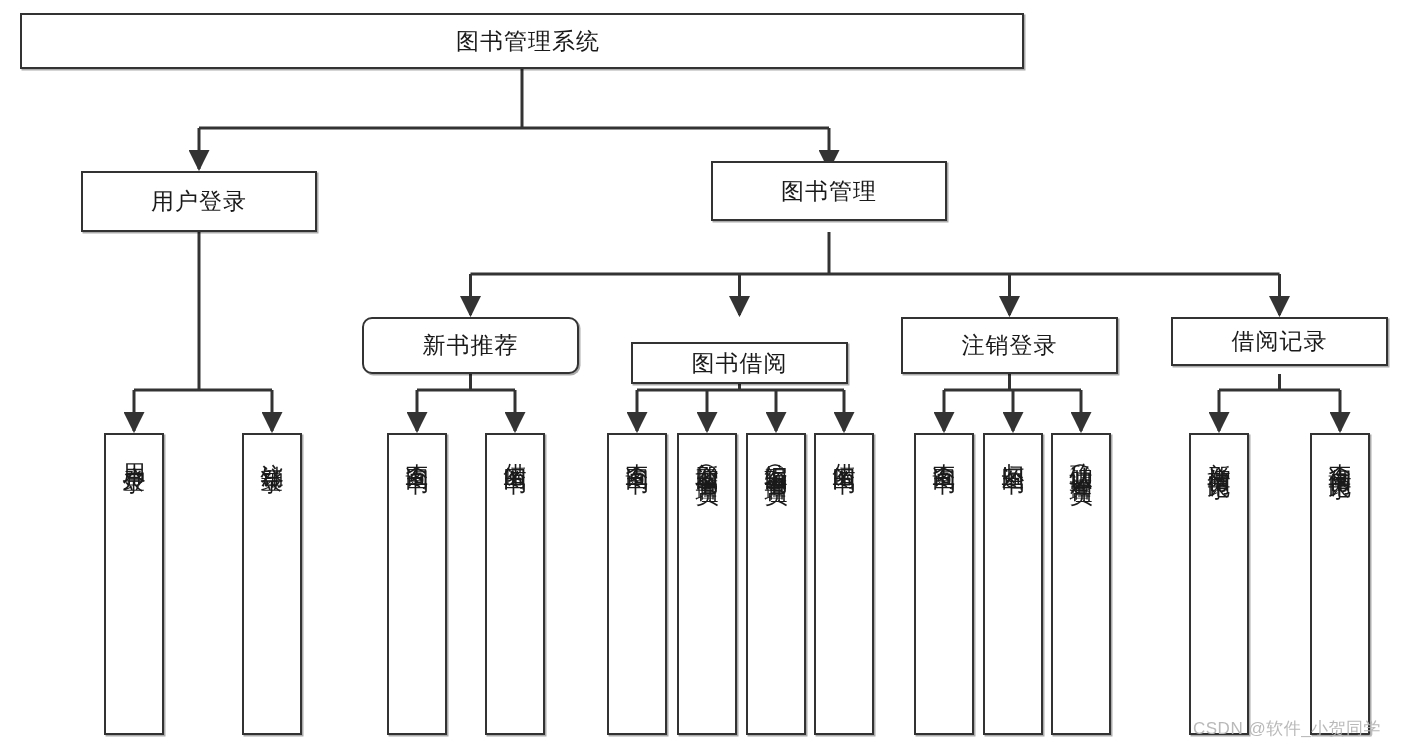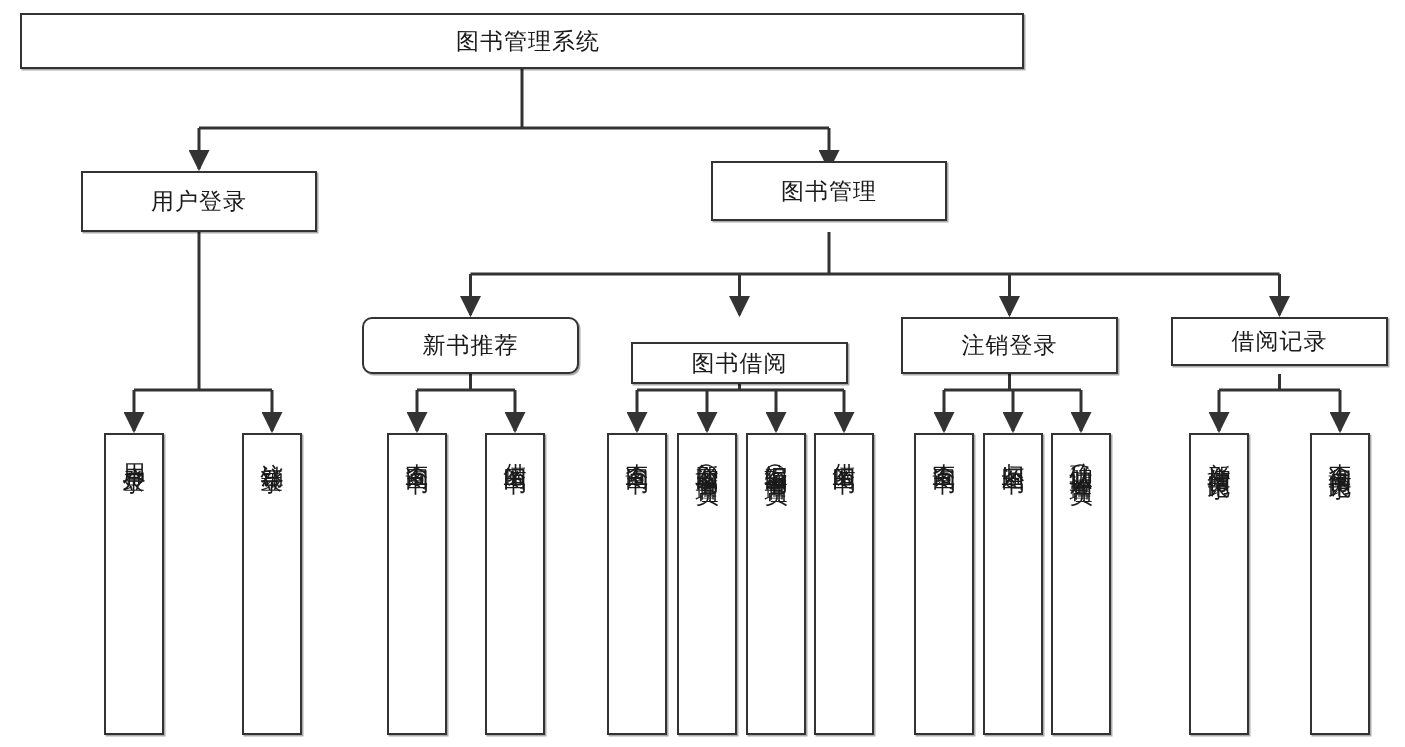--- a/index.html
+++ b/index.html
@@ -165,13 +165,14 @@
         <span class="label">确认归还（管理员）</span>
       </div>
       <div class="node v" style="left: 1189px; top: 433px; width: 60px; height: 302px;">
         <span class="label">新增借阅记录</span>
       </div>
       <div class="node v" style="left: 1310px; top: 433px; width: 60px; height: 302px;">
         <span class="label">查询借阅记录</span>
       </div>
     </div>
 
+  <div class="watermark" style="left: 1193px; top: 717px; color: rgb(185, 185, 185);">CSDN @软件_小贺同学</div>
 </div>
 
 </body></html>

